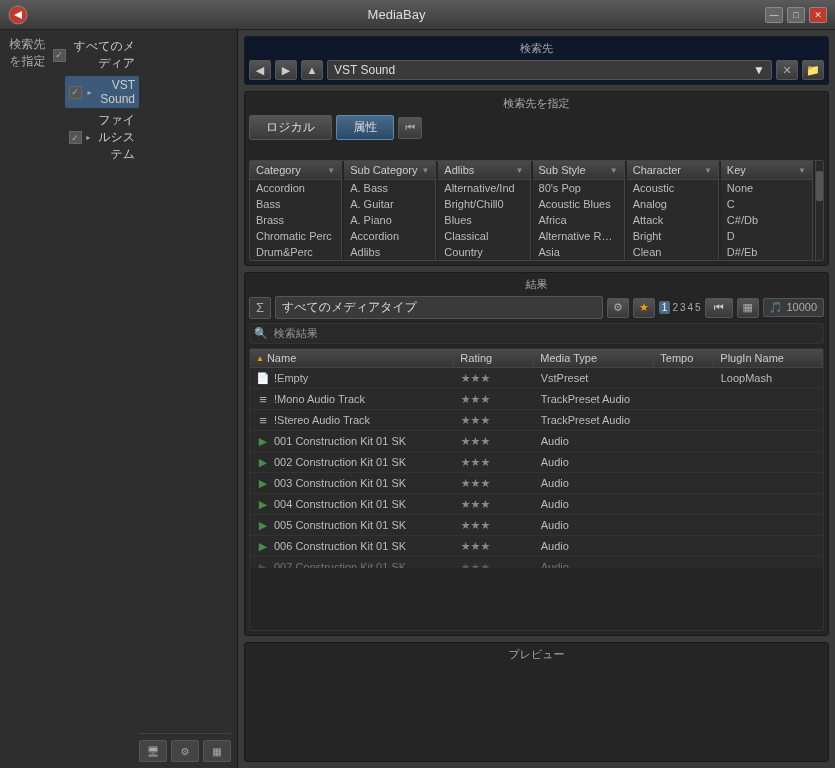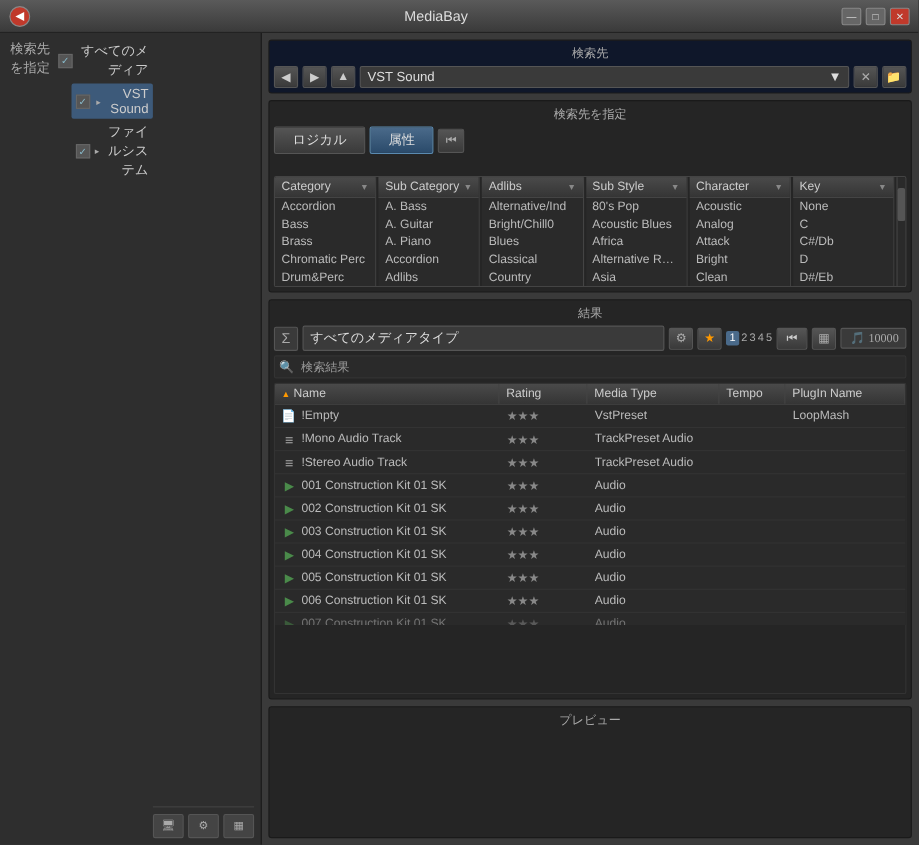--- a/index.html
+++ b/index.html
@@ -347,21 +347,20 @@
     }
     .count-display {
       background: #3a3a3a;
       border: 1px solid #555;
       border-radius: 2px;
       padding: 2px 6px;
       font-size: 11px;
       color: #aaa;
       min-width: 60px;
       text-align: right;
-      font-family: Liberation Serif, serif;
     }
 
     
     .search-results-label {
       display: flex;
       align-items: center;
       gap: 6px;
       margin-bottom: 4px;
       padding: 2px 4px;
       background: #2a2a2a;

